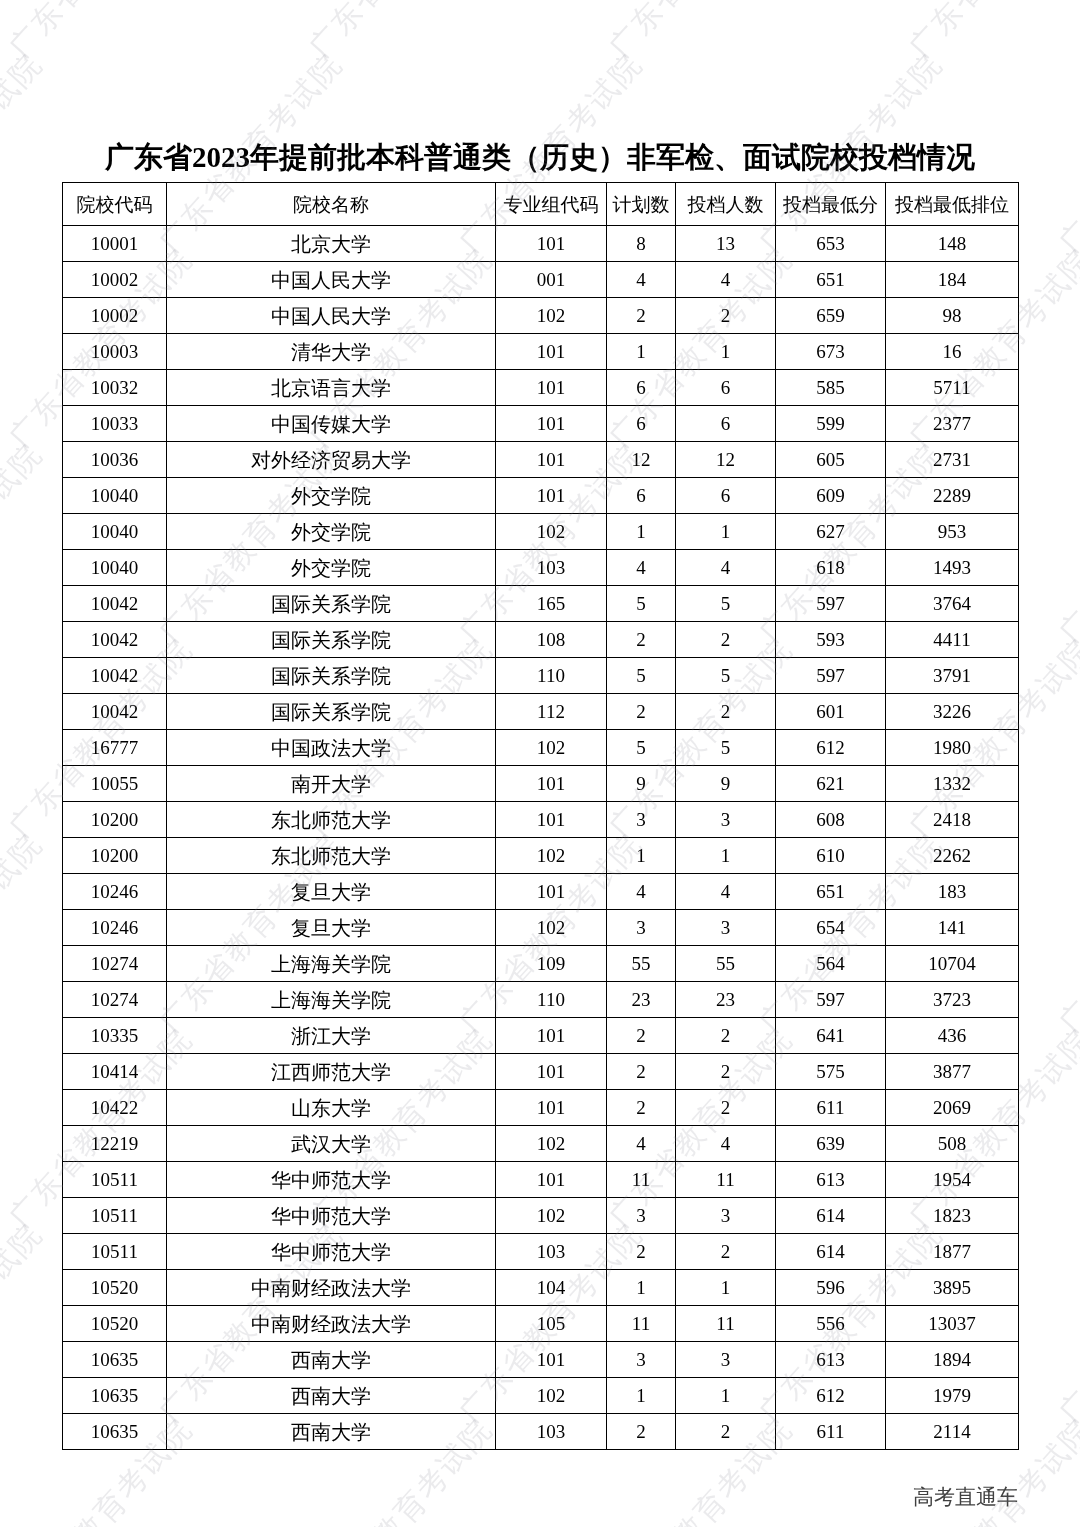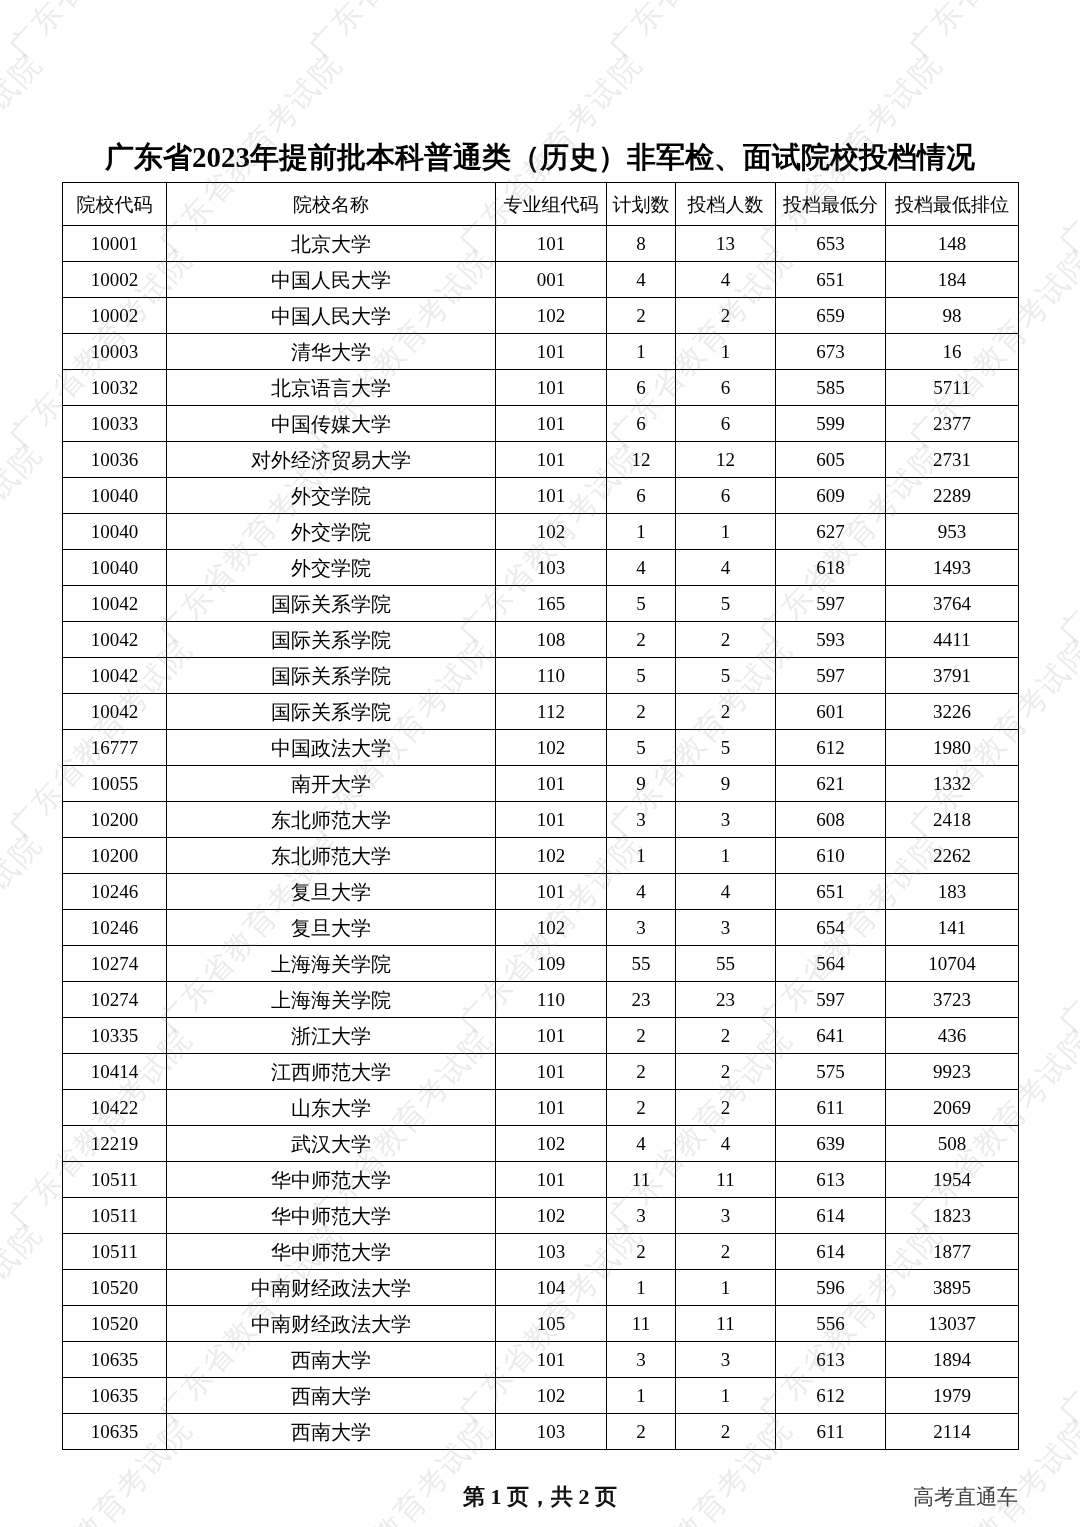--- a/index.html
+++ b/index.html
@@ -405,21 +405,21 @@
             <td>641</td>
             <td>436</td>
           </tr>
           <tr>
             <td>10414</td>
             <td class="name">江西师范大学</td>
             <td>101</td>
             <td>2</td>
             <td>2</td>
             <td>575</td>
-            <td>9923</td>
+            <td>3877</td>
           </tr>
           <tr>
             <td>10422</td>
             <td class="name">山东大学</td>
             <td>101</td>
             <td>2</td>
             <td>2</td>
             <td>611</td>
             <td>2069</td>
           </tr>
@@ -502,17 +502,16 @@
             <td>2</td>
             <td>2</td>
             <td>611</td>
             <td>2114</td>
           </tr>
         </tbody>
     </table>
   </div>
 
   <div id="footer">
-    <div id="page-indicator">第 1 页，共 2 页</div>
     <div id="brand-mark">高考直通车</div>
   </div>
 
 </div>
 
 </body></html>

